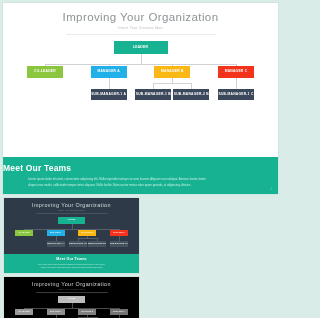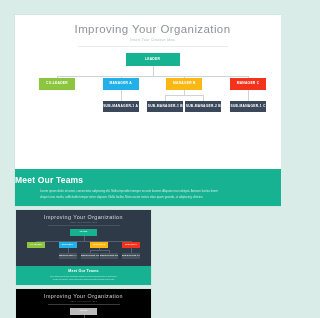--- a/index.html
+++ b/index.html
@@ -2,21 +2,21 @@
 <html><head>
 <meta charset="utf-8">
 <style>
   html,body{margin:0;padding:0;}
   body{
     width:281px;height:318px;overflow:hidden;
     background:#d9ece8;
     font-family:"Liberation Sans", sans-serif;
     -webkit-font-smoothing:antialiased;
   }
-  .deck{width:281px;height:318px;position:relative;box-sizing:border-box;padding:14px;}
+  .deck{width:281px;height:318px;position:relative;box-sizing:border-box;padding:2px;}
 
   
   .slide{position:relative;box-sizing:border-box;overflow:hidden;}
 
   .s-head{text-align:center;position:relative;}
   .s-title{
     font-weight:400;letter-spacing:.4px;white-space:nowrap;
   }
   .s-sub{white-space:nowrap;letter-spacing:.2px;}
   .s-rule{height:1px;margin:0 auto;}

